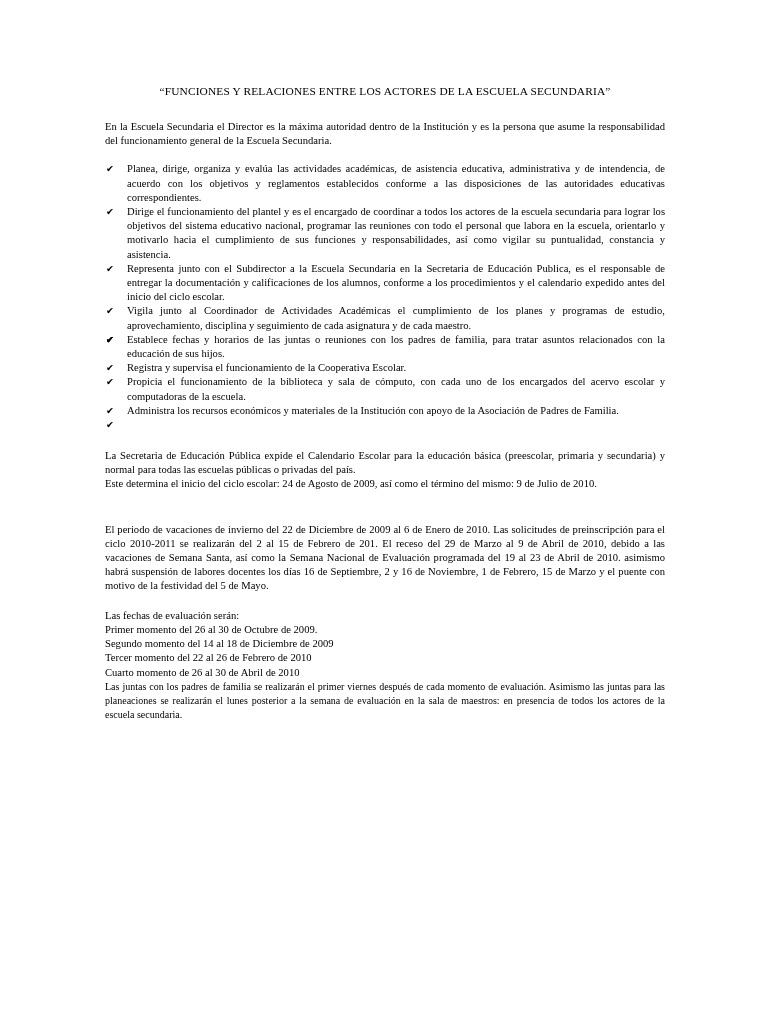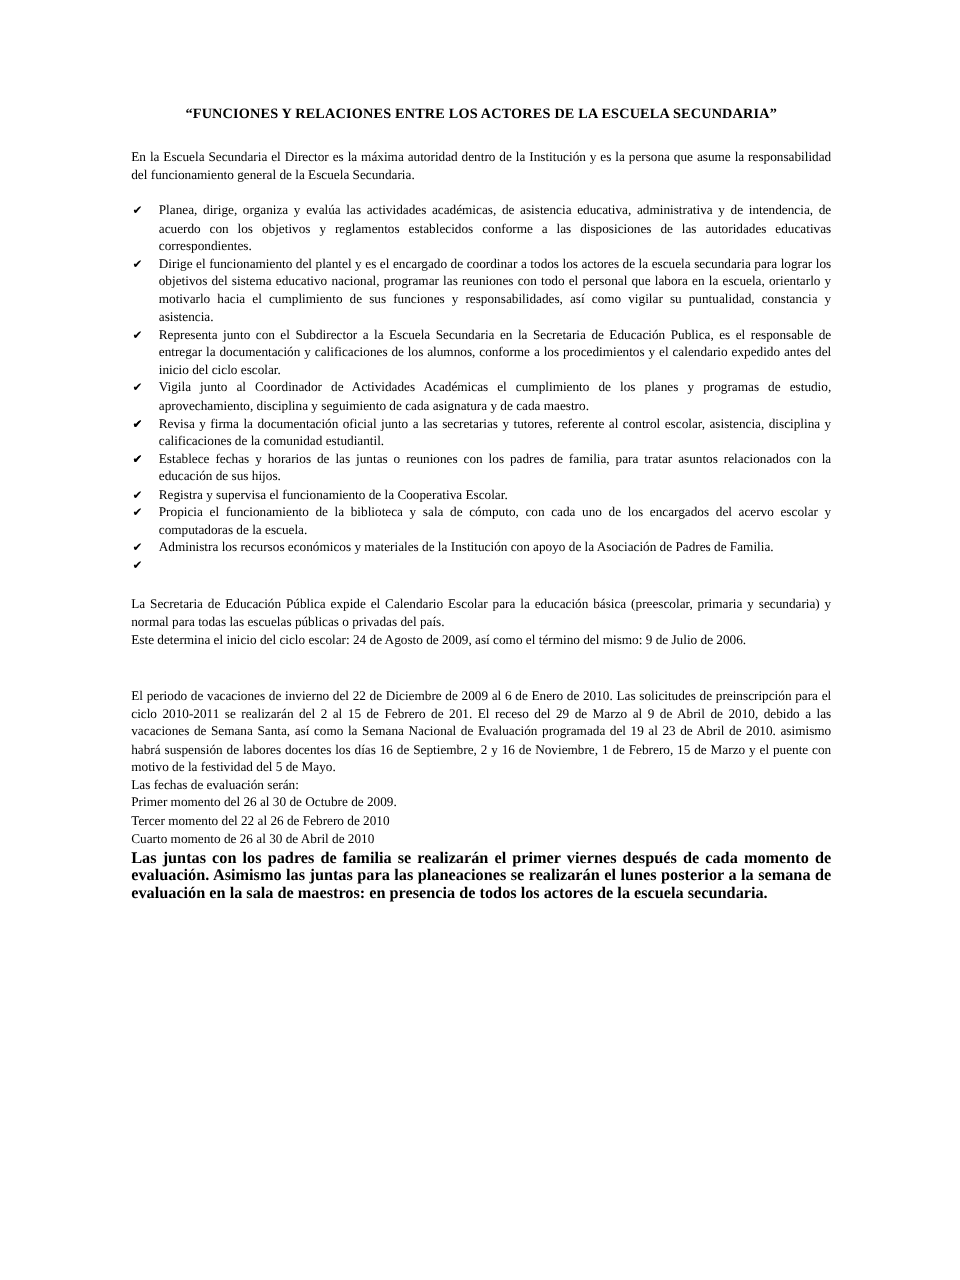--- a/index.html
+++ b/index.html
@@ -24,21 +24,21 @@
     box-sizing: border-box;
   }
   .content {
     position: absolute;
     left: 105px;
     top: 84px;
     width: 560px;
   }
   .doc-title {
     font-size: 11.4px;
-    font-weight: bold;
+    font-weight: normal;
     text-align: center;
     letter-spacing: 0.15px;
     margin: 0 0 22px 0;
     line-height: 14px;
     white-space: nowrap;
   }
   .para {
     font-size: 10.6px;
     line-height: 14.2px;
     text-align: justify;
@@ -69,35 +69,35 @@
     font-family: "DejaVu Sans", sans-serif;
     font-size: 9.5px;
     font-weight: bold;
     line-height: 14.2px;
     text-align: left;
   }
   .block {
     margin-top: 31px;
   }
   .lines {
+    margin-top: 15px;
   }
   .line {
     font-size: 10.6px;
     line-height: 14.2px;
     text-align: left;
     margin: 0;
     white-space: nowrap;
   }
   .just-block {
-    font-size: 13px;
+    font-size: 10px;
     line-height: 14.2px;
     text-align: justify;
     text-justify: inter-word;
     margin: 0;
-    font-weight: bold;
   }
 </style>
 </head>
 <body>
 
 <div class="page">
   <div class="content">
 
     <h1 class="doc-title">“FUNCIONES Y RELACIONES ENTRE LOS ACTORES DE LA ESCUELA SECUNDARIA”</h1>
 
@@ -118,21 +118,20 @@
       </li>
       <li class="bullet-item">
         <span class="bullet-mark">✔</span>
         <span>Vigila junto al Coordinador de Actividades Académicas el cumplimiento de los planes y programas de estudio, aprovechamiento, disciplina y seguimiento de cada asignatura y de cada maestro.</span>
       </li>
       <li class="bullet-item">
         <span class="bullet-mark">✔</span>
       </li>
       <li class="bullet-item">
         <span class="bullet-mark">✔</span>
-        <span>Revisa y firma la documentación oficial junto a las secretarias y tutores, referente al control escolar, asistencia, disciplina y calificaciones de la comunidad estudiantil.</span>
       </li>
       <li class="bullet-item">
         <span class="bullet-mark">✔</span>
       </li>
       <li class="bullet-item">
         <span class="bullet-mark">✔</span>
         <span>Establece fechas y horarios de las juntas o reuniones con los padres de familia, para tratar asuntos relacionados con la educación de sus hijos.</span>
       </li>
       <li class="bullet-item">
         <span class="bullet-mark">✔</span>
@@ -146,29 +145,30 @@
         <span class="bullet-mark">✔</span>
         <span>Administra los recursos económicos y materiales de la Institución con apoyo de la Asociación de Padres de Familia.</span>
       </li>
       <li class="bullet-item">
         <span class="bullet-mark">✔</span>
       </li>
     </ul>
 
     <div class="block">
       <p class="para">La Secretaria de Educación Pública expide el Calendario Escolar para la educación básica (preescolar, primaria y secundaria) y normal para todas las escuelas públicas o privadas del país.</p>
-      <p class="para gap-small">Este determina el inicio del ciclo escolar: 24 de Agosto de 2009, así como el término del mismo: 9 de Julio de 2006.</p>
+      <p class="para gap-small">Este determina el inicio del ciclo escolar: 24 de Agosto de 2009, así como el término del mismo: 9 de Julio de 2010.</p>
     </div>
 
     <div class="block">
       <p class="para">El periodo de vacaciones de invierno del 22 de Diciembre de 2009 al 6 de Enero de 2010. Las solicitudes de preinscripción para el ciclo 2010-2011 se realizarán del 2 al 15 de Febrero de 201. El receso del 29 de Marzo al 9 de Abril de 2010, debido a las vacaciones de Semana Santa, así como la Semana Nacional de Evaluación programada del 19 al 23 de Abril de 2010. asimismo habrá suspensión de labores docentes los días 16 de Septiembre, 2 y 16 de Noviembre, 1 de Febrero, 15 de Marzo y el puente con motivo de la festividad del 5 de Mayo.</p>
     </div>
 
     <div class="lines">
       <p class="line">Las fechas de evaluación serán:</p>
       <p class="line">Primer momento del 26 al 30 de Octubre de 2009.</p>
+      <p class="line">Segundo  momento del 14 al 18 de Diciembre de 2009</p>
       <p class="line">Tercer momento del 22 al 26 de Febrero de 2010</p>
       <p class="line">Cuarto momento de 26 al 30 de Abril de 2010</p>
       <p class="just-block">Las juntas con los padres de familia se realizarán el primer viernes después de cada momento de evaluación. Asimismo las juntas para las planeaciones se realizarán el lunes posterior a la semana de evaluación en la sala de maestros: en presencia de todos los actores de la escuela secundaria.</p>
     </div>
 
   </div>
 </div>
 
 </body></html>

